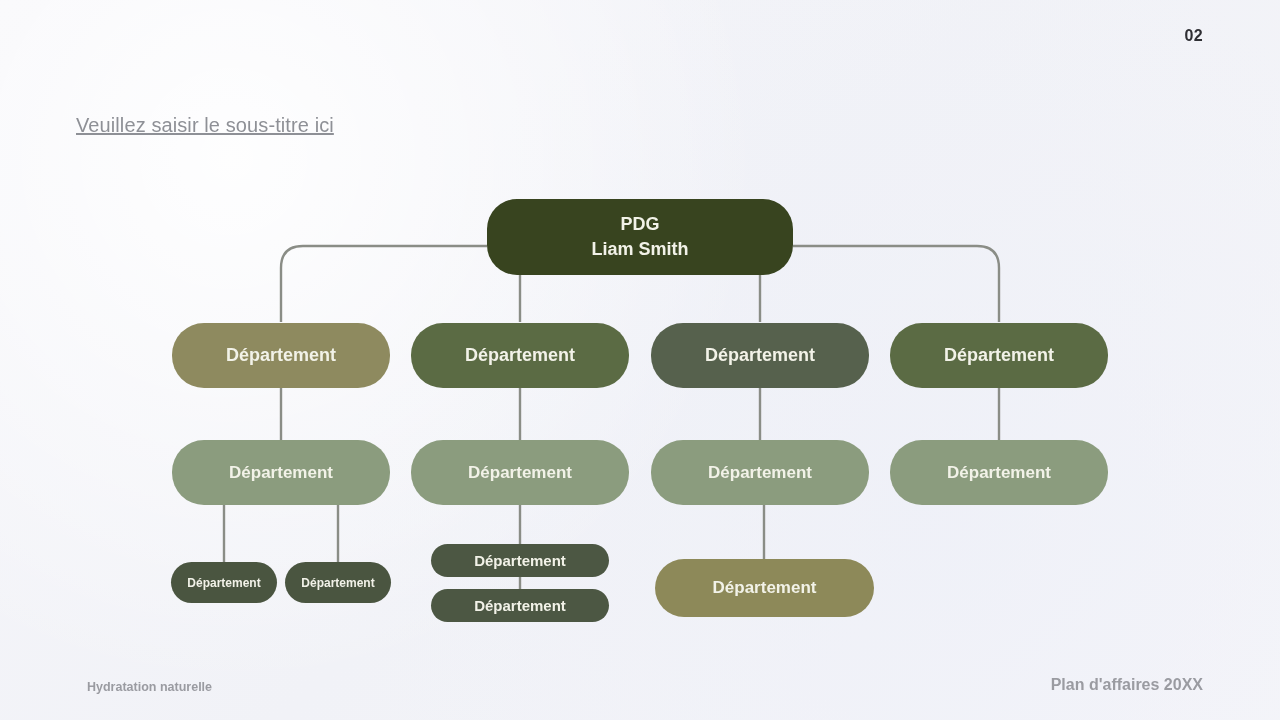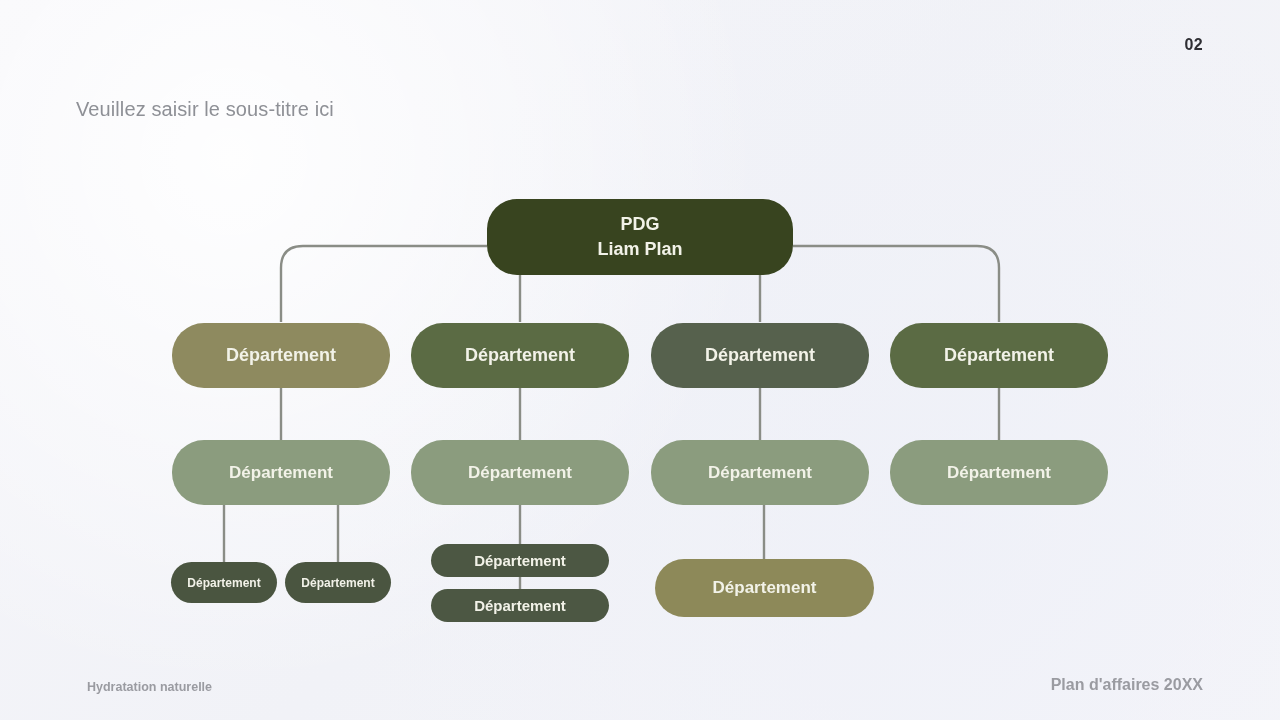--- a/index.html
+++ b/index.html
@@ -27,21 +27,21 @@
   }
 
   .slide {
     position: absolute;
     inset: 0;
   }
 
   
   .page-number {
     position: absolute;
-    top: 36px;
+    top: 27px;
     right: 77px;
     font-size: 16px;
     font-weight: bold;
     color: #2e2e33;
     letter-spacing: 0.3px;
   }
 
   .title {
     position: absolute;
     left: 72px;
@@ -52,24 +52,25 @@
     font-weight: bold;
     font-variant: small-caps;
     text-transform: lowercase;
     color: #2f3c1f;
     letter-spacing: 0.5px;
   }
 
   .subtitle {
     position: absolute;
     left: 76px;
-    top: 98px;
+    top: 114px;
     font-size: 20px;
     color: #8e9096;
     letter-spacing: 0.1px;
+    text-decoration: underline;
   }
 
   
   .footer-left {
     position: absolute;
     left: 87px;
     bottom: 26px;
     font-size: 12.5px;
     font-weight: bold;
     color: #9a9ba1;
@@ -168,21 +169,21 @@
         <path d="M520,505 L520,544"></path>
         <path d="M520,576 L520,590"></path>
 
         <path d="M764,505 L764,560"></path>
       </g>
     </svg>
 
     <div class="node ceo" style="left:487px; top:199px; width:306px; height:76px; background:#38441f;">
       <div>
         <div>PDG</div>
-        <div>Liam Plan</div>
+        <div>Liam Smith</div>
       </div>
     </div>
 
     <div class="node lvl1" style="left:172px; top:323px; width:218px; height:65px; background:#8e8a5f;">
       <span>Département</span>
     </div>
     <div class="node lvl1" style="left:411px; top:323px; width:218px; height:65px; background:#5b6b44;">
       <span>Département</span>
     </div>
     <div class="node lvl1" style="left:651px; top:323px; width:218px; height:65px; background:#56614d;">

